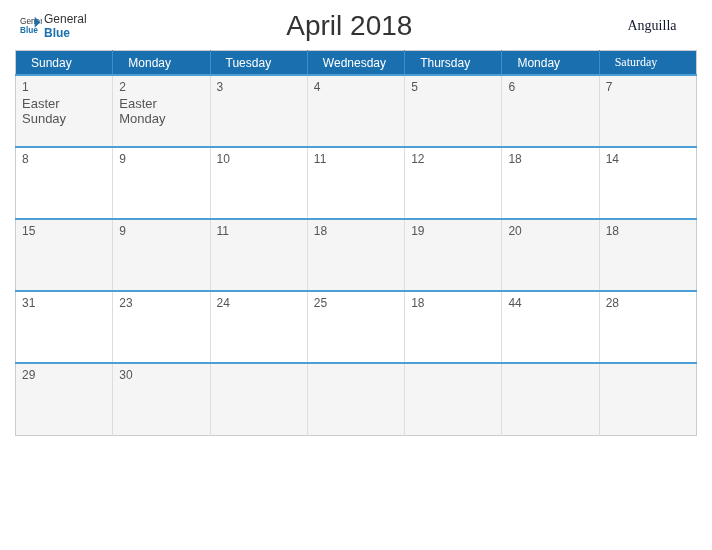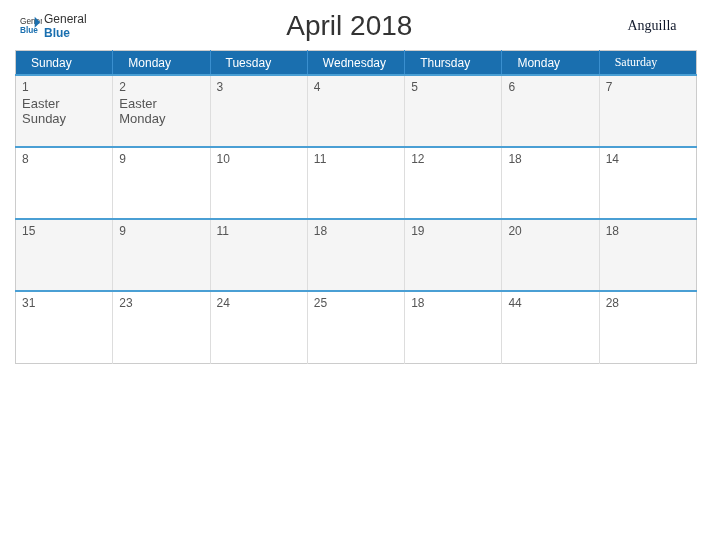--- a/index.html
+++ b/index.html
@@ -220,15 +220,28 @@
           <td>
             <span class="day-number">18</span>
           </td>
           <td>
             <span class="day-number">44</span>
           </td>
           <td>
             <span class="day-number">28</span>
           </td>
         </tr>
+        <tr>
+          <td>
+            <span class="day-number">29</span>
+          </td>
+          <td>
+            <span class="day-number">30</span>
+          </td>
+          <td></td>
+          <td></td>
+          <td></td>
+          <td></td>
+          <td></td>
+        </tr>
       </tbody>
   </table>
 </div>
 
 </body></html>

